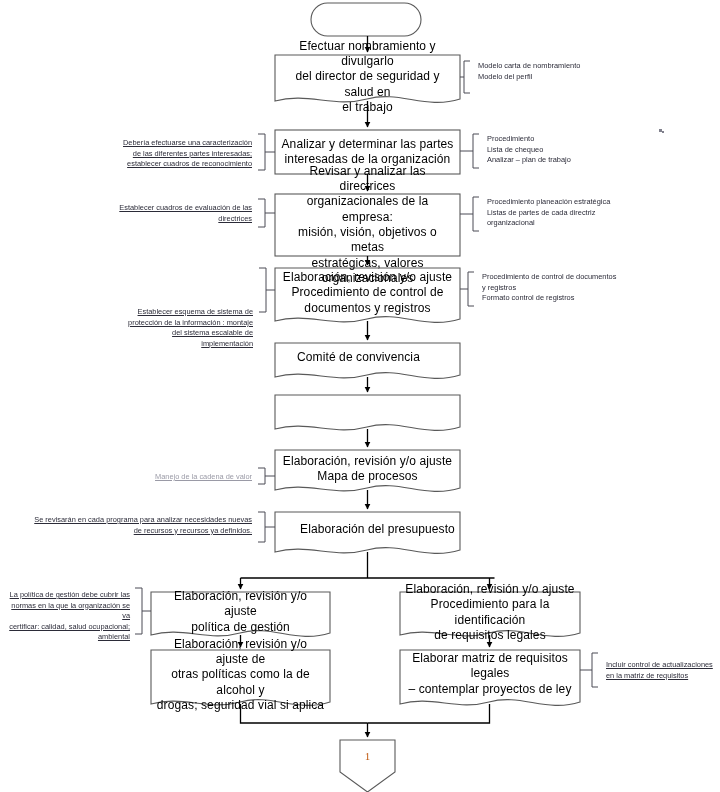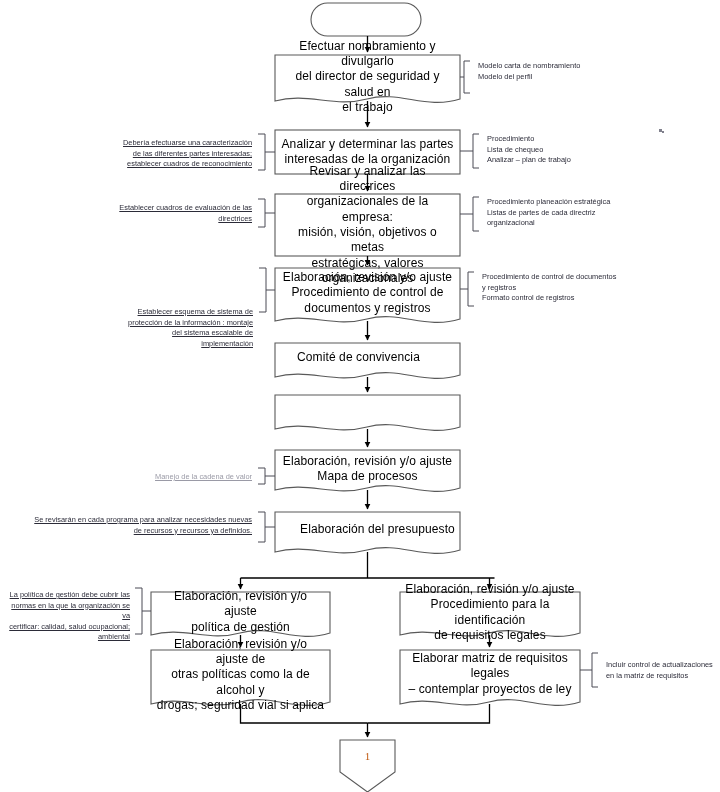--- a/index.html
+++ b/index.html
@@ -222,21 +222,21 @@
 Analizar – plan de trabajo</div>
 
   <div class="anno anno-right" style="left:487px;top:197px;width:228px;">Procedimiento planeación estratégica
 Listas de partes de cada directriz
 organizacional</div>
 
   <div class="anno anno-right" style="left:482px;top:272px;width:234px;">Procedimiento de control de documentos
 y registros
 Formato control de registros</div>
 
-  <div class="anno anno-right" style="left:606px;top:660px;width:114px;">Incluir control de actualizaciones
+  <div class="anno anno-right" style="left:606px;top:660px;width:114px;text-decoration:underline;">Incluir control de actualizaciones
 en la matriz de requisitos</div>
 
   <div class="anno anno-left" style="left:60px;top:138px;width:192px;">Debería efectuarse una caracterización
 de las diferentes partes interesadas;
 establecer cuadros de reconocimiento</div>
 
   <div class="anno anno-left" style="left:60px;top:203px;width:192px;">Establecer cuadros de evaluación de las
 directrices</div>
 
   <div class="anno anno-left" style="left:60px;top:271px;width:193px;margin-top:36px;">Establecer esquema de sistema de

